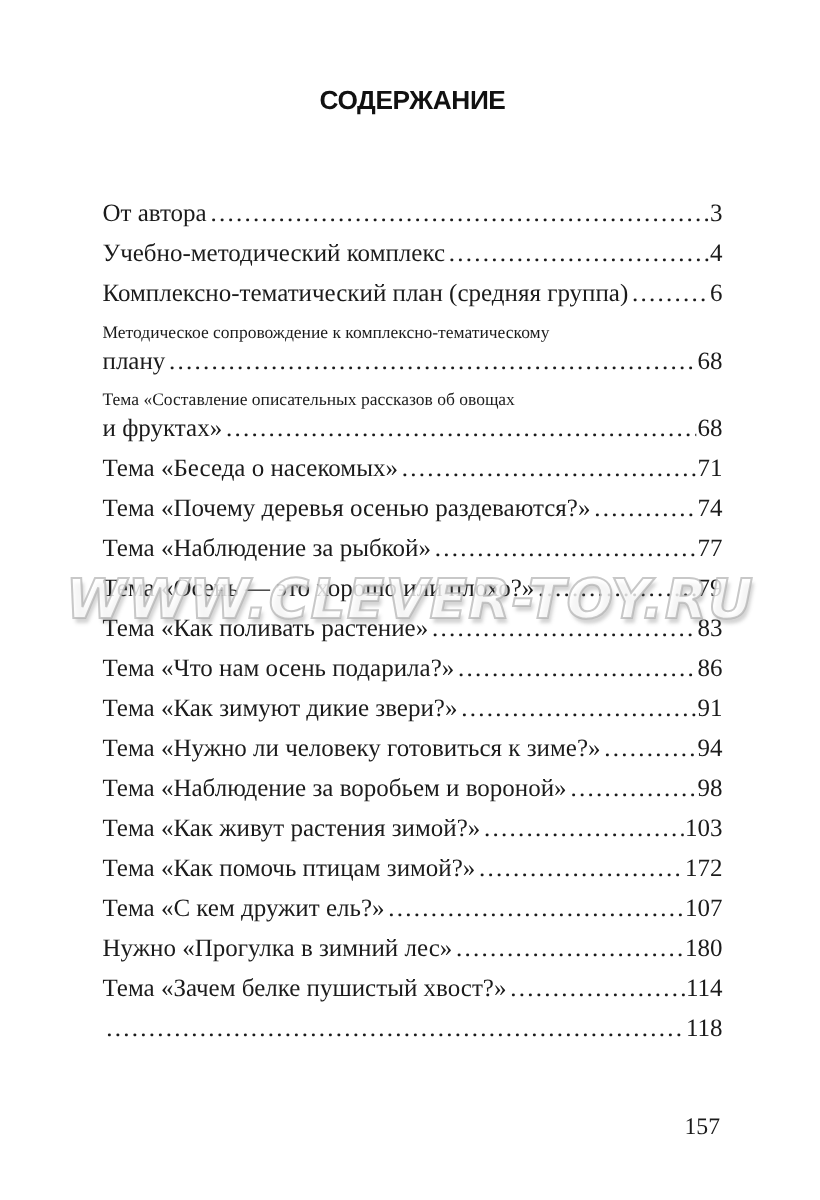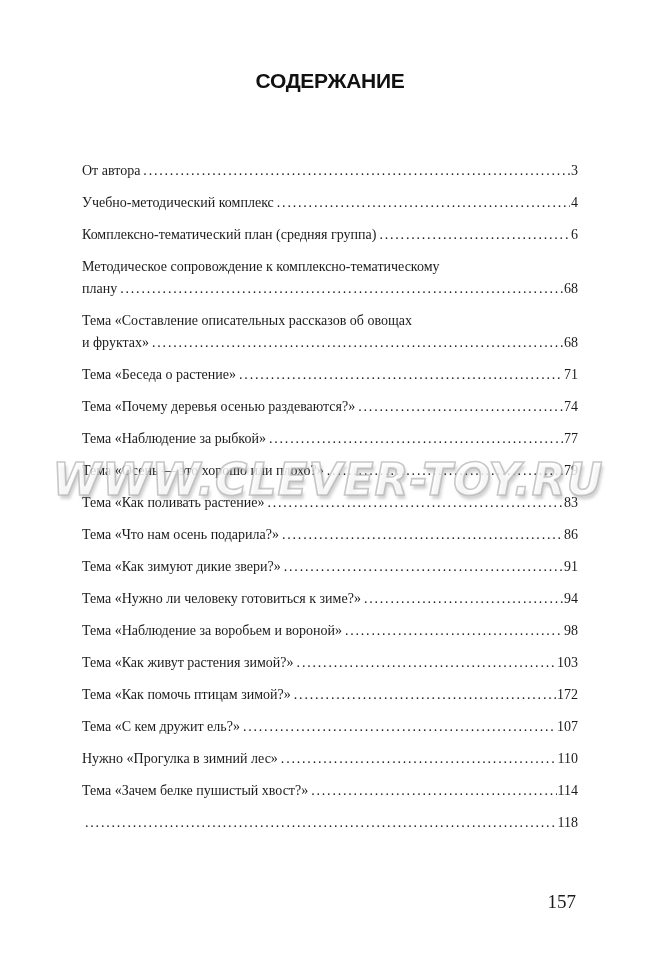--- a/index.html
+++ b/index.html
@@ -29,21 +29,21 @@
   .toc-list { margin-top: 66px; }
   .entry { margin-bottom: 10px; }
   .entry .wrap-line {
     font-size: 14px;
     line-height: 22px;
     white-space: nowrap;
   }
   .entry .row {
     display: flex;
     align-items: baseline;
-    font-size: 14px;
+    font-size: 20px;
     line-height: 22px;
   }
   .entry .label { white-space: nowrap; flex: 0 0 auto; }
   .entry .dots {
     flex: 1 1 auto;
     overflow: hidden;
     white-space: nowrap;
     margin-left: 3px;
     letter-spacing: 1.8px;
     color: #1b1b1b;
@@ -129,21 +129,21 @@
     <div class="row">
       <span class="label">и фруктах»</span>
       <span class="dots"></span>
       <span class="pg">68</span>
     </div>
   </div>
 
   <div class="entry">
 
     <div class="row">
-      <span class="label">Тема «Беседа о растение»</span>
+      <span class="label">Тема «Беседа о насекомых»</span>
       <span class="dots"></span>
       <span class="pg">71</span>
     </div>
   </div>
 
   <div class="entry">
 
     <div class="row">
       <span class="label">Тема «Почему деревья осенью раздеваются?»</span>
       <span class="dots"></span>
@@ -239,21 +239,21 @@
       <span class="dots"></span>
       <span class="pg">107</span>
     </div>
   </div>
 
   <div class="entry">
 
     <div class="row">
       <span class="label">Нужно «Прогулка в зимний лес»</span>
       <span class="dots"></span>
-      <span class="pg">110</span>
+      <span class="pg">180</span>
     </div>
   </div>
 
   <div class="entry">
 
     <div class="row">
       <span class="label">Тема «Зачем белке пушистый хвост?»</span>
       <span class="dots"></span>
       <span class="pg">114</span>
     </div>

